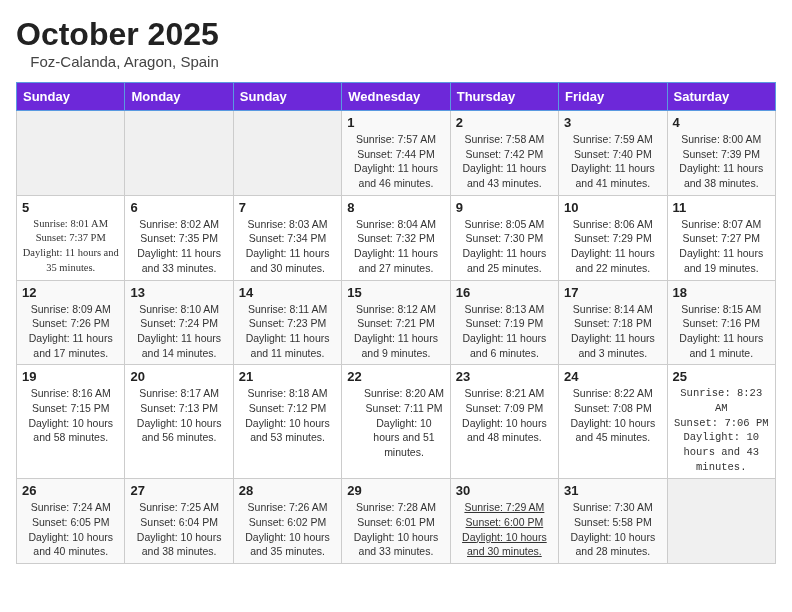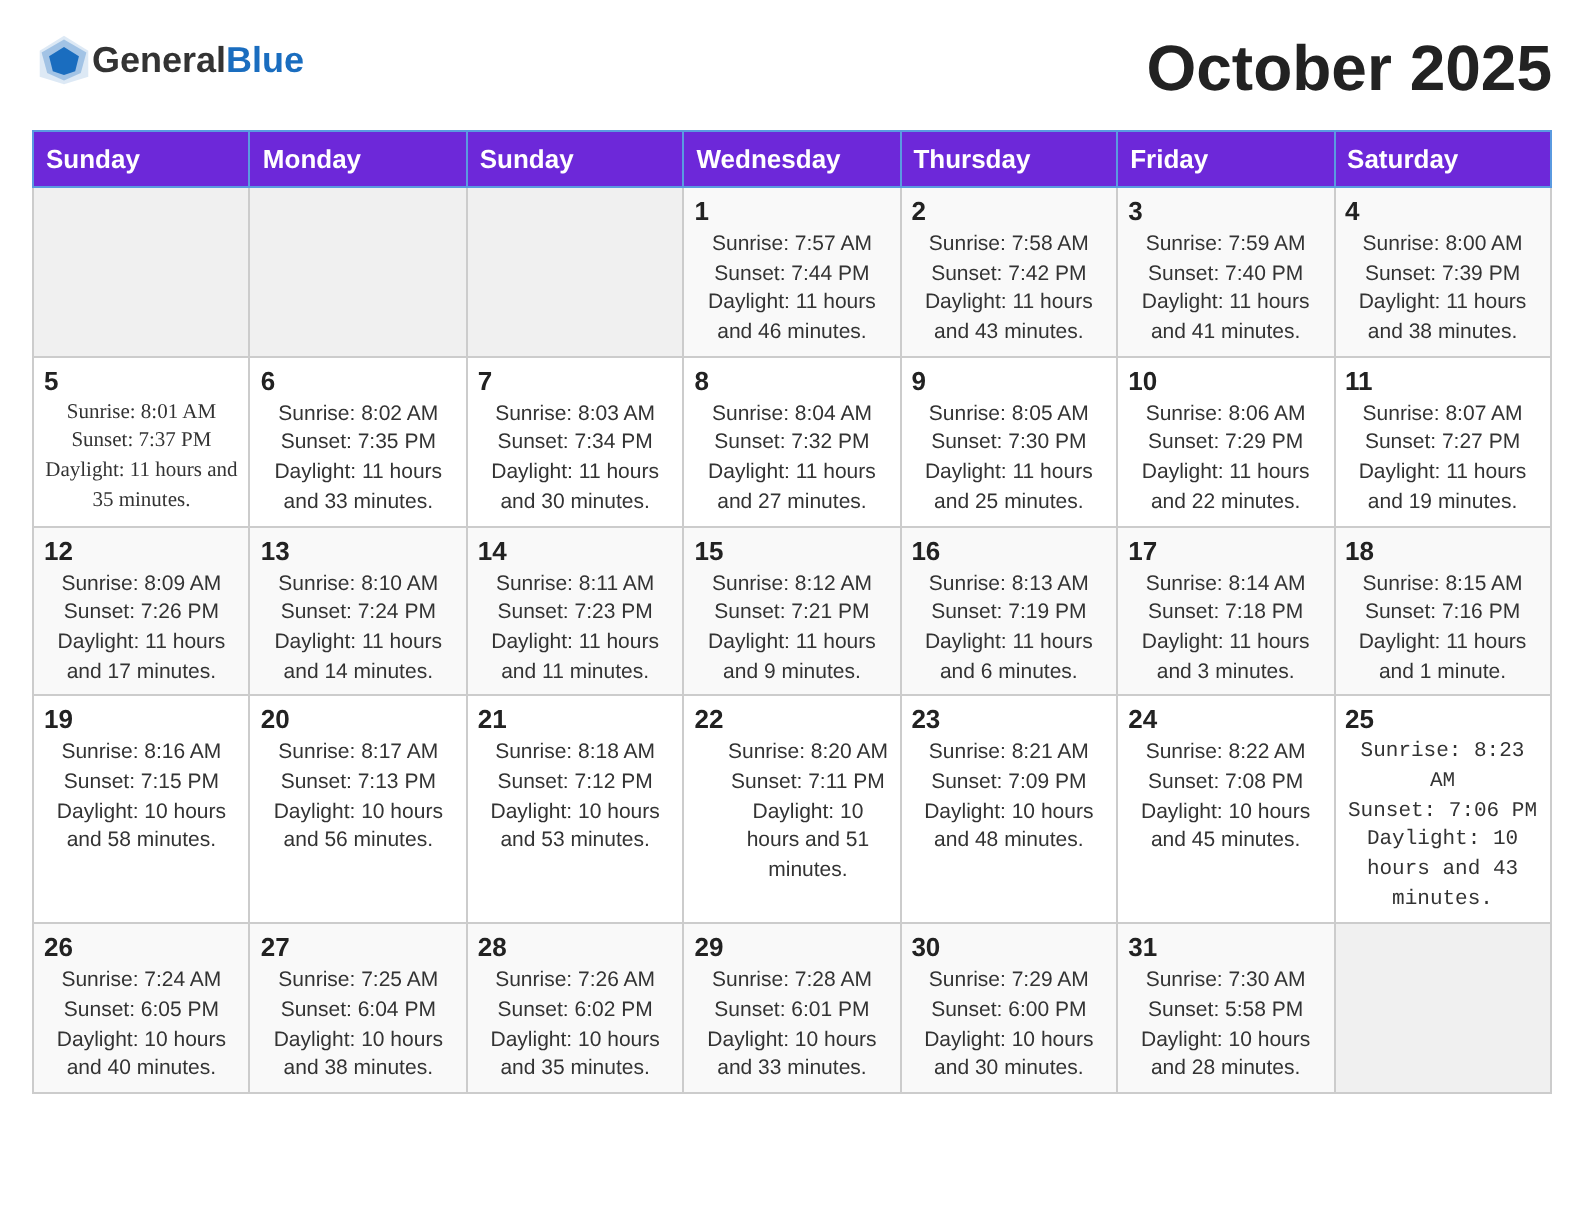--- a/index.html
+++ b/index.html
@@ -89,32 +89,23 @@
       text-align: center;
     }
     .empty-cell {
       background: #f0f0f0 !important;
     }
   </style>
 </head>
 <body>
 
 <div class="header">
-  <div class="logo">
-    <svg class="logo-icon" viewBox="0 0 30 30" xmlns="http://www.w3.org/2000/svg">
-      <polygon points="15,2 28,10 28,24 15,28 2,24 2,10" fill="#1a6dbf" opacity="0.15"></polygon>
-      <polygon points="15,4 27,11 24,22 15,26 6,22 3,11" fill="#1a6dbf" opacity="0.3"></polygon>
-      <polygon points="15,8 23,13 21,21 15,23 9,21 7,13" fill="#1a6dbf"></polygon>
-    </svg>
-    <div>
-      <span class="logo-text-general">General</span><span class="logo-text-blue">Blue</span>
-    </div>
-  </div>
   <div class="title-block">
     <div class="month-title">October 2025</div>
+    <div class="location">Foz-Calanda, Aragon, Spain</div>
   </div>
 </div>
 
 <table class="calendar">
   <thead>
     <tr>
     <th>Sunday</th>
         <th>Monday</th>
         <th>Sunday</th>
         <th>Wednesday</th>
@@ -305,21 +296,21 @@
 Daylight: 10 hours and 35 minutes.</div>
         </td>
         <td>
           <span class="day-num">29</span>
           <div class="day-info" style="white-space: pre-line;">Sunrise: 7:28 AM
 Sunset: 6:01 PM
 Daylight: 10 hours and 33 minutes.</div>
         </td>
         <td>
           <span class="day-num">30</span>
-          <div class="day-info" style="white-space: pre-line;">Sunrise: 7:29 AM
+          <div class="day-info" style="white-space: pre-line; text-decoration: underline;">Sunrise: 7:29 AM
 Sunset: 6:00 PM
 Daylight: 10 hours and 30 minutes.</div>
         </td>
         <td>
           <span class="day-num">31</span>
           <div class="day-info" style="white-space: pre-line;">Sunrise: 7:30 AM
 Sunset: 5:58 PM
 Daylight: 10 hours and 28 minutes.</div>
         </td>
         <td class="empty-cell"></td>

